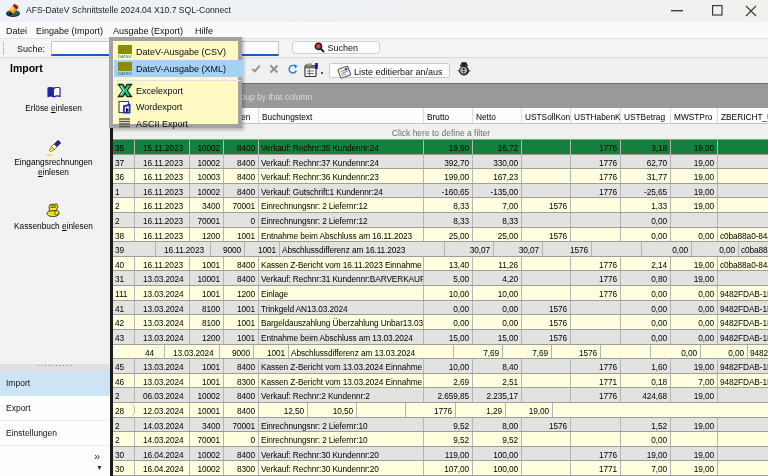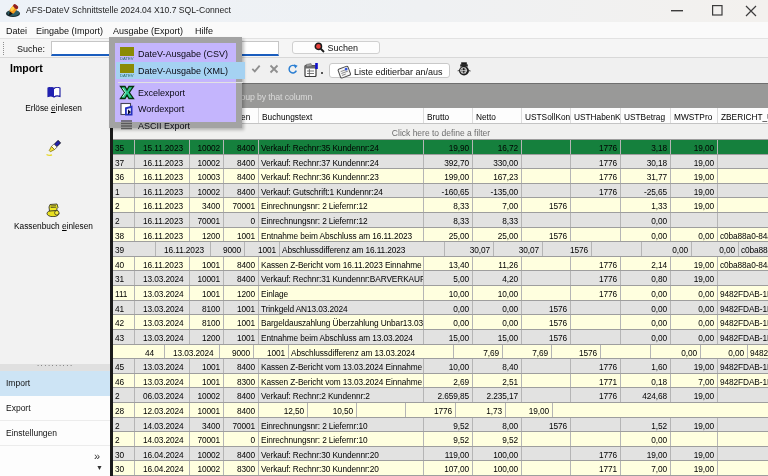--- a/index.html
+++ b/index.html
@@ -46,22 +46,22 @@
 #filterrow { position:absolute; left:0; top:40px; width:656px; height:16px; background:#f0f0ef;
   border-bottom:1px solid #9c9c9c; font-size:8.5px; color:#6e6e6e; text-align:center; padding-top:4px; }
 #gdata { position:absolute; left:0; top:56px; width:656px; }
 .gr { display:flex; height:14.61px; border-bottom:1px solid #9e9e9e; }
 .gc { height:100%; border-right:1px solid #b5b5b5; font-size:8.3px; letter-spacing:-0.1px; color:#000;
   padding-top:3px; white-space:nowrap; overflow:hidden; flex:none; }
 .cl { padding-left:2px; text-align:left; }
 .cd { padding-left:8px; text-align:left; }
 .cr { padding-right:3px; text-align:right; }
 
-#menu { position:absolute; left:109px; top:37px; width:133px; height:91px; background:#c4b5fd;
-  border:6px solid #a3a3a3; box-shadow:2px 2px 3px rgba(0,0,0,0.25); z-index:50; }
+#menu { position:absolute; left:109px; top:37px; width:133px; height:91px; background:#fef9c3;
+  border:4px solid #a3a3a3; box-shadow:2px 2px 3px rgba(0,0,0,0.25); z-index:50; }
 .mi { position:absolute; left:1px; width:129px; height:17px; font-size:9px; color:#0a0a14; }
 .mi .txt { position:absolute; left:22px; top:3.5px; }
 .mi.hl { background:#a5d2f2; }
 .msep { position:absolute; left:3px; top:38.5px; width:125px; border-top:1px solid #e2e2e2; }
 .micon { position:absolute; left:3px; top:1px; width:16px; height:15px; }
 </style></head>
 <body>
 <div id="titlebar">
   <svg class="abs" style="left:5px;top:3px" width="16" height="16" viewBox="0 0 16 16">
     <ellipse cx="8" cy="10.5" rx="7" ry="3.6" fill="#16282d"></ellipse>
@@ -107,20 +107,21 @@
   </svg>
   <div class="sbitem" style="left:0;top:45px">Erlöse <u>e</u>inlesen</div>
   <svg class="abs" style="left:44px;top:82px" width="18" height="16" viewBox="0 0 18 16">
     <g transform="rotate(45 9 8)">
       <rect x="7.2" y="-1" width="3.6" height="5.5" fill="#2222aa" stroke="#000" stroke-width="0.7"></rect>
       <rect x="6.8" y="4.5" width="4.4" height="3.5" fill="#fffbe8" stroke="#555" stroke-width="0.7"></rect>
       <path d="M6.8 8 L11.2 8 L9.8 12.5 L8.2 12.5 Z" fill="#f4e23c" stroke="#7a6a00" stroke-width="0.7"></path>
     </g>
     <path d="M2.5 14.5 Q5 16 8 14.8" fill="none" stroke="#e8d930" stroke-width="1.3"></path>
   </svg>
+  <div class="sbitem" style="left:0;top:99px">Eingangsrechnungen<br><u>e</u>inlesen</div>
   <svg class="abs" style="left:46px;top:145px" width="15" height="14" viewBox="0 0 15 14">
     <ellipse cx="7" cy="10.5" rx="6" ry="3.2" fill="#e8e020" stroke="#222" stroke-width="0.8"></ellipse>
     <path d="M4 1.5 L11 1 L12 4.5 L10.5 6 L11.5 7.5 L3.5 8 L3 4 Z" fill="#f0e825" stroke="#222" stroke-width="0.8"></path>
     <path d="M4.5 3 L10 2.7 M4.7 4.5 L10.4 4.2" stroke="#222" stroke-width="0.7"></path>
     <circle cx="10.8" cy="9.8" r="2.2" fill="#f6ee3a" stroke="#222" stroke-width="0.7"></circle>
   </svg>
   <div class="sbitem" style="left:0;top:163px">Kassenbuch <u>e</u>inlesen</div>
   <div id="grip2">··········</div>
   <div id="sbbottom">
     <div class="sbbi" style="top:0;background:#cde4f5;border-bottom:1px solid #cde4f5">Import</div>
@@ -205,21 +206,21 @@
 <div class="gr" style="background:#e2e2e1">
         <div class="gc cl" style="width:22px;">37</div>
         <div class="gc cd" style="width:55px;">16.11.2023</div>
         <div class="gc cr" style="width:34px;">10002</div>
         <div class="gc cr" style="width:35px;">8400</div>
         <div class="gc cl" style="width:165px;">Verkauf: Rechnr:37 Kundennr:24</div>
         <div class="gc cr" style="width:49px;">392,70</div>
         <div class="gc cr" style="width:49px;">330,00</div>
         <div class="gc cr" style="width:49px;"></div>
         <div class="gc cr" style="width:50px;">1776</div>
-        <div class="gc cr" style="width:50px;">30,18</div>
+        <div class="gc cr" style="width:50px;">62,70</div>
         <div class="gc cr" style="width:47px;">19,00</div>
         <div class="gc cl" style="width:50px;border-right:none;"></div>
       </div>
 <div class="gr" style="background:#ffffdf">
         <div class="gc cl" style="width:22px;">36</div>
         <div class="gc cd" style="width:55px;">16.11.2023</div>
         <div class="gc cr" style="width:34px;">10003</div>
         <div class="gc cr" style="width:35px;">8400</div>
         <div class="gc cl" style="width:165px;">Verkauf: Rechnr:36 Kundennr:23</div>
         <div class="gc cr" style="width:49px;">199,00</div>
@@ -434,29 +435,29 @@
         <div class="gc cl" style="width:165px;">Verkauf: Rechnr:2 Kundennr:2</div>
         <div class="gc cr" style="width:49px;">2.659,85</div>
         <div class="gc cr" style="width:49px;">2.235,17</div>
         <div class="gc cr" style="width:49px;"></div>
         <div class="gc cr" style="width:50px;">1776</div>
         <div class="gc cr" style="width:50px;">424,68</div>
         <div class="gc cr" style="width:47px;">19,00</div>
         <div class="gc cl" style="width:50px;border-right:none;"></div>
       </div>
 <div class="gr" style="background:#ffffdf">
-        <div class="gc cl" style="width:22px;">28</div>
+        <div class="gc cl" style="width:22px;border-radius:6px;">28</div>
         <div class="gc cd" style="width:55px;">12.03.2024</div>
         <div class="gc cr" style="width:34px;">10001</div>
         <div class="gc cr" style="width:35px;">8400</div>
         <div class="gc cr" style="width:49px;">12,50</div>
         <div class="gc cr" style="width:49px;">10,50</div>
         <div class="gc cr" style="width:49px;"></div>
         <div class="gc cr" style="width:50px;">1776</div>
-        <div class="gc cr" style="width:50px;">1,73</div>
+        <div class="gc cr" style="width:50px;">1,29</div>
         <div class="gc cr" style="width:47px;">19,00</div>
         <div class="gc cl" style="width:50px;border-right:none;"></div>
       </div>
 <div class="gr" style="background:#e2e2e1">
         <div class="gc cl" style="width:22px;">2</div>
         <div class="gc cd" style="width:55px;">14.03.2024</div>
         <div class="gc cr" style="width:34px;">3400</div>
         <div class="gc cr" style="width:35px;">70001</div>
         <div class="gc cl" style="width:165px;">Einrechnungsnr: 2 Liefernr:10</div>
         <div class="gc cr" style="width:49px;">9,52</div>

